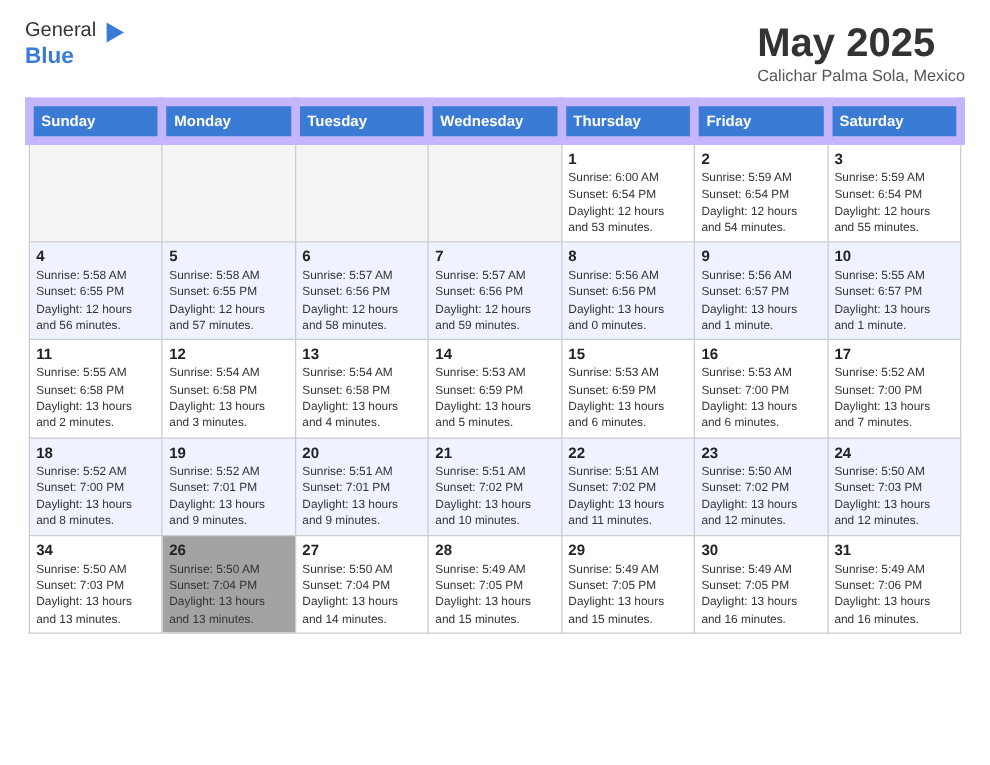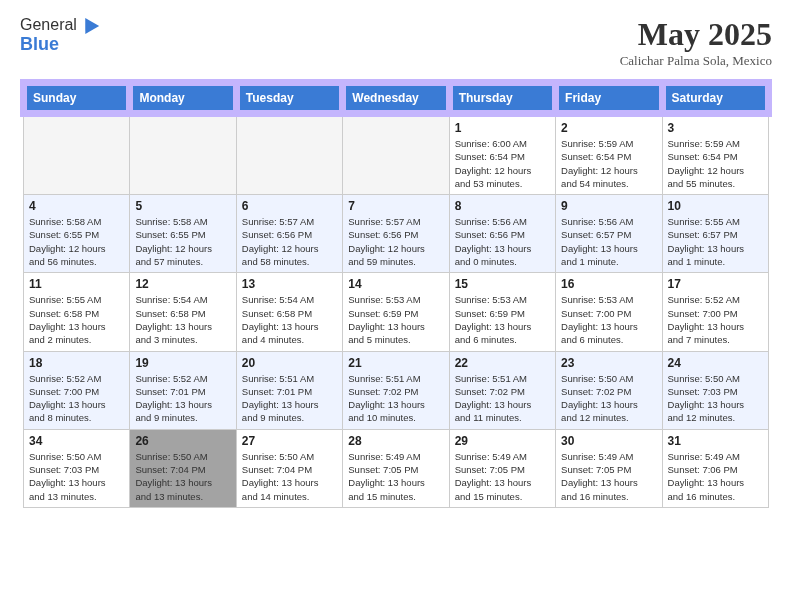--- a/index.html
+++ b/index.html
@@ -37,22 +37,20 @@
       border-right: 8px solid transparent;
       border-bottom: 14px solid #3a7bd5;
       transform: rotate(-30deg) translateX(2px);
       margin-left: 2px;
     }
     .logo-row {
       display: flex;
       align-items: center;
     }
     .title-block {
-      text-align: right;
-      font-family: Liberation Serif, serif;
     }
     .main-title {
       font-size: 32px;
       font-weight: bold;
       color: #333;
     }
     .subtitle {
       font-size: 13px;
       color: #555;
     }

